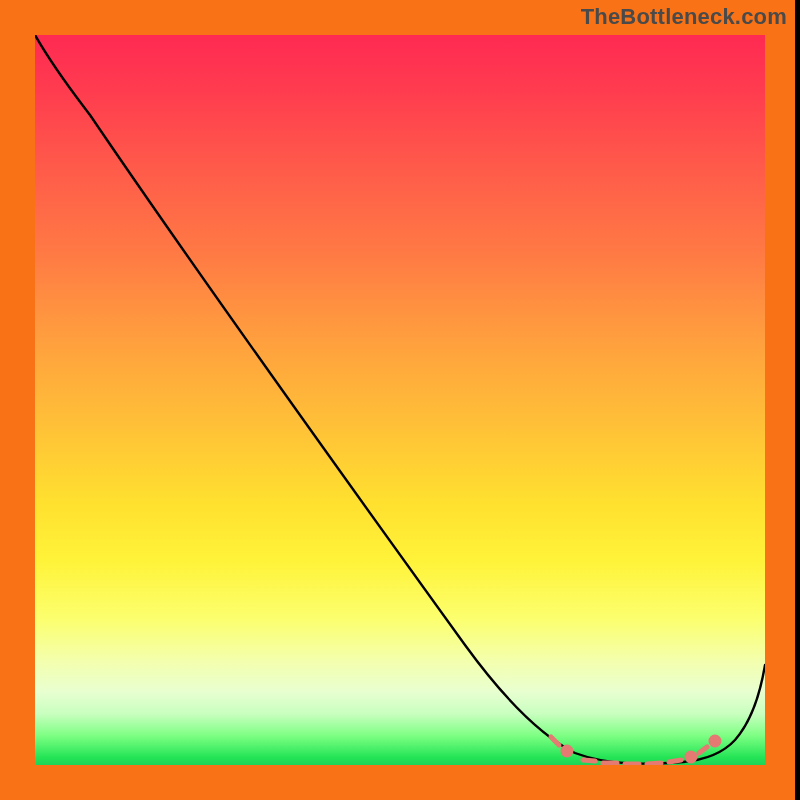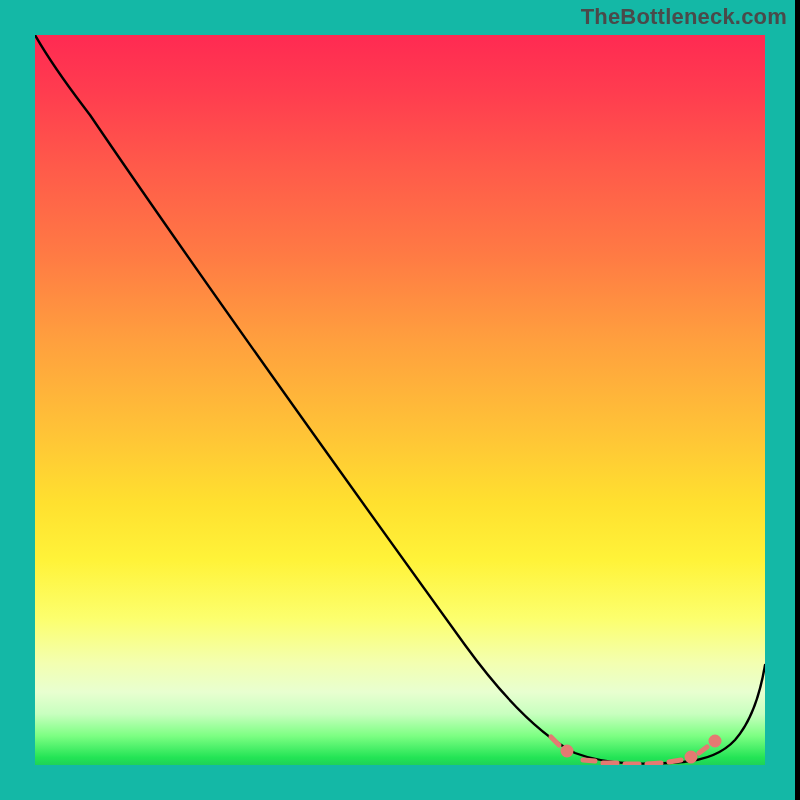--- a/index.html
+++ b/index.html
@@ -8,21 +8,21 @@
     width: 800px;
     height: 800px;
     background: #000;
     overflow: hidden;
     font-family: Arial, Helvetica, sans-serif;
   }
   .frame {
     position: relative;
     width: 795px;
     height: 800px;
-    background: #14b8a6;
+    background: #f97316;
   }
   .watermark {
     position: absolute;
     top: 4px;
     right: 8px;
     color: #4a4a4a;
     font-size: 22px;
     font-weight: 600;
     letter-spacing: 0.2px;
     z-index: 5;

